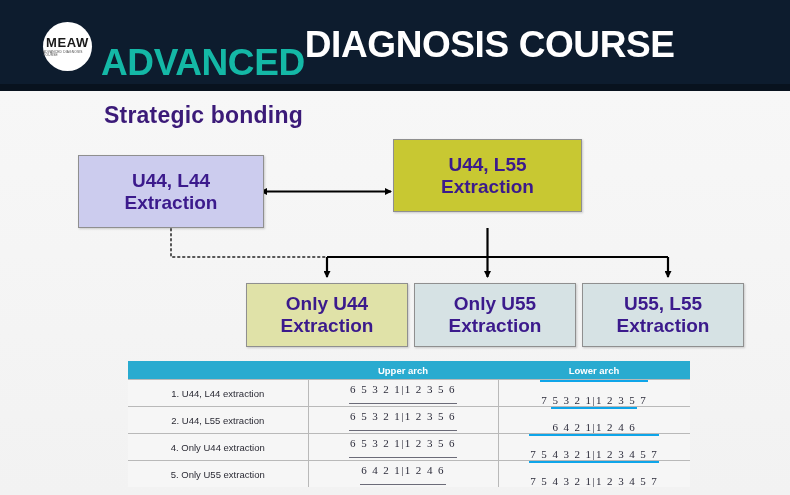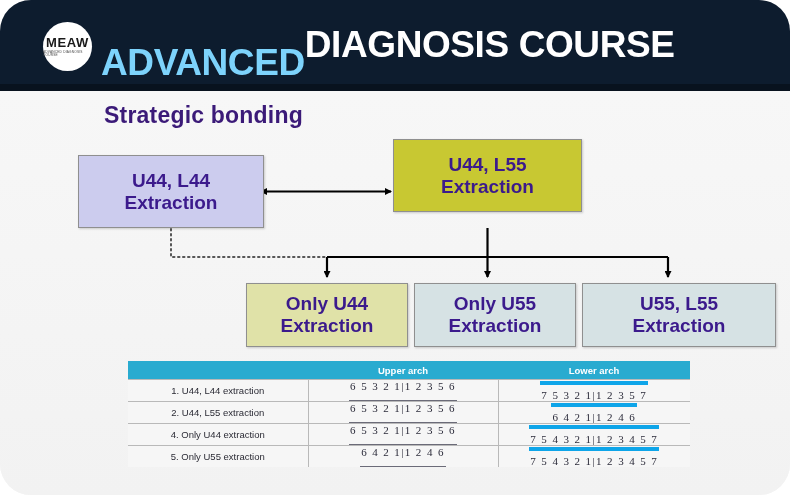--- a/index.html
+++ b/index.html
@@ -7,21 +7,20 @@
     padding: 0;
     background: #ffffff;
   }
   #page {
     position: relative;
     width: 790px;
     height: 495px;
     overflow: hidden;
     background: #f4f4f4;
     font-family: "Liberation Sans", sans-serif;
-    border-radius: 31px;
   }
 
   
   #banner {
     position: absolute;
     left: 0; top: 0;
     width: 790px;
     height: 84px;
     background: #0d1c2e;
   }
@@ -64,21 +63,21 @@
     left: 101px;
     top: 20px;
     height: 50px;
     display: flex;
     align-items: center;
     font-size: 37px;
     font-weight: bold;
     letter-spacing: -0.4px;
     white-space: nowrap;
   }
-  #banner-title .accent { color: #7dd3fc; margin-top: 35px; }
+  #banner-title .accent { color: #14b8a6; margin-top: 35px; }
   #banner-title .plain  { color: #ffffff; }
 
   
   #slide {
     position: absolute;
     left: 0; top: 91px;
     width: 790px;
     height: 404px;
     background: linear-gradient(180deg,#f7f7f7 0%, #f2f2f2 100%);
   }
@@ -109,21 +108,21 @@
     line-height: 1.15;
     text-align: center;
     box-shadow: 1px 1px 2px rgba(0,0,0,.18);
   }
   .fbox .l2 { display:block; }
 
   #box-u44l44 { left: 78px;  top: 64px;  width: 186px; height: 73px; background:#ccccee; }
   #box-u44l55 { left: 393px; top: 48px;  width: 189px; height: 73px; background:#c8c832; }
   #box-onlyu44{ left: 246px; top: 192px; width: 162px; height: 64px; background:#e0e2a8; }
   #box-onlyu55{ left: 414px; top: 192px; width: 162px; height: 64px; background:#d6e2e4; }
-  #box-u55l55 { left: 582px; top: 192px; width: 194px; height: 64px; background:#d6e2e4; }
+  #box-u55l55 { left: 582px; top: 192px; width: 162px; height: 64px; background:#d6e2e4; }
 
   
   #connectors {
     position: absolute;
     left: 0; top: 0;
     width: 790px;
     height: 404px;
     pointer-events: none;
   }
 
@@ -175,21 +174,21 @@
     display: inline-block;
     font-family: "Liberation Serif", serif;
     font-size: 11px;
     letter-spacing: 1.4px;
     color: #2b2b3a;
     white-space: nowrap;
     padding: 0 1px;
     position: relative;
   }
   .notation.under { border-bottom: 1px solid #6b6b78; padding-bottom: 8px; }
-  .notation.over  { border-top: 4px solid #0ea5e9; padding-top: 4px; }
+  .notation.over  { border-top: 2px solid #0ea5e9; padding-top: 12px; }
   .reddot {
     position: absolute;
     width: 4px; height: 4px;
     border-radius: 50%;
     background: #e23c2e;
     left: 50%;
     margin-left: -22px;
     bottom: -5px;
   }
 </style>

